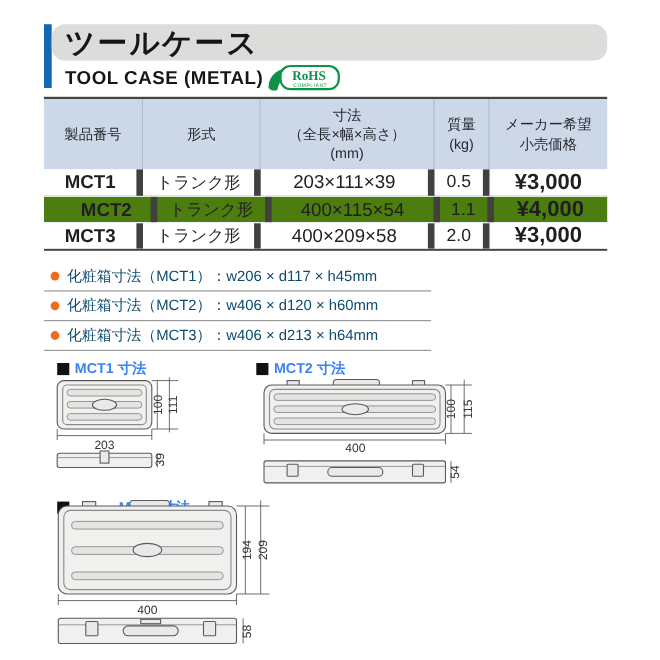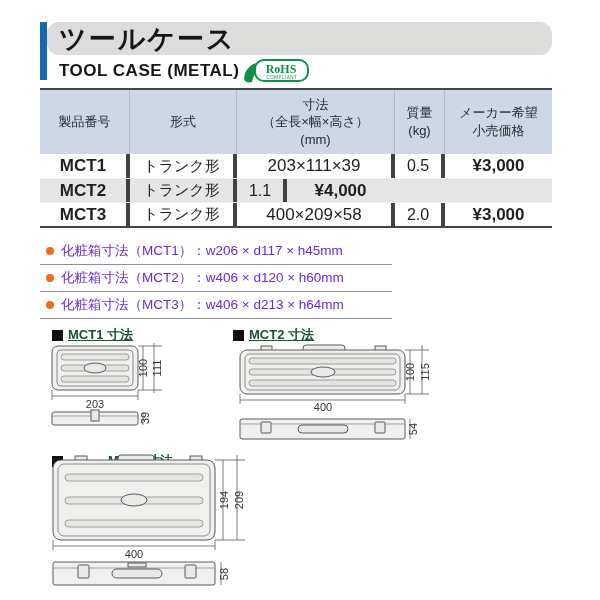--- a/index.html
+++ b/index.html
@@ -17,36 +17,36 @@
   .title-en{font-size:17px;font-weight:bold;color:#161616;letter-spacing:0.5px;}
   .rohs-badge{display:block;}
   
   .tbl{position:absolute;left:40px;top:88px;width:512px;border-top:2px solid #444;border-bottom:2px solid #444;}
   .tbl-header{display:flex;background:#ccd7e8;height:64px;}
   .th{display:flex;flex-direction:column;align-items:center;justify-content:center;
       font-size:13px;line-height:1.35;color:#26292e;text-align:center;border-right:1px solid #aebdd3;}
   .th:last-child{border-right:none;}
   .tbl-row{display:flex;height:24px;background:#fff;}
   .tbl-row + .tbl-row{border-top:1px solid #eef3f8;}
-  .tbl-row.hl{background:#e5e5e5;}
-  .td{display:flex;align-items:center;justify-content:center;border-right:4px solid #404040;}
+  .tbl-row.hl{background:#4d7c0f;padding-left:16px;}
+  .td{display:flex;align-items:center;justify-content:center;border-right:6px solid #404040;}
   .td:last-child{border-right:none;}
   .c1{width:90px;}  .c2{width:107px;} .c3{width:158px;} .c4{width:50px;} .c5{width:107px;}
   .td.model{font-weight:bold;font-size:17px;}
   .td.type{font-size:15px;}
   .td.dims{font-size:17px;}
   .td.weight{font-size:16px;}
-  .td.price{font-weight:bold;font-size:17px;}
+  .td.price{font-weight:bold;font-size:20px;}
   
   .notes{position:absolute;left:40px;top:238px;width:352px;}
   .note{display:flex;align-items:center;height:27px;border-bottom:1px solid #8f8f8f;
-        font-size:13.5px;color:#6d28d9;}
+        font-size:13.5px;color:#0c4a6e;}
   .bullet{width:8px;height:8px;border-radius:50%;background:#f26a1e;margin:0 7px 0 6px;flex:0 0 auto;}
   
-  .diag-label{position:absolute;display:flex;align-items:center;font-size:13px;font-weight:bold;color:#14532d;text-decoration:underline;}
+  .diag-label{position:absolute;display:flex;align-items:center;font-size:13px;font-weight:bold;color:#3b82f6;}
   .diag-label .sq{width:11px;height:11px;background:#111;margin-right:5px;flex:0 0 auto;}
   .lbl-mct1{left:52px;top:326px;}
   .lbl-mct2{left:233px;top:326px;}
   .lbl-mct3{left:52px;top:452px;gap:40px;}
   .diag{position:absolute;}
   .dg-mct1{left:40px;top:338px;}
   .dg-mct2{left:233px;top:338px;}
   .dg-mct3{left:40px;top:448px;}
   svg .case{fill:#f0f0ee;stroke:#5a5a5a;stroke-width:1;}
   svg .inner{fill:none;stroke:#8a8a8a;stroke-width:1;}
@@ -100,20 +100,21 @@
     <div class="tbl-row">
       <div class="td c1 model">MCT1</div>
       <div class="td c2 type">トランク形</div>
       <div class="td c3 dims">203×111×39</div>
       <div class="td c4 weight">0.5</div>
       <div class="td c5 price">¥3,000</div>
     </div>
     <div class="tbl-row hl">
       <div class="td c1 model">MCT2</div>
       <div class="td c2 type">トランク形</div>
+      <div class="td c3 dims">400×115×54</div>
       <div class="td c4 weight">1.1</div>
       <div class="td c5 price">¥4,000</div>
     </div>
     <div class="tbl-row">
       <div class="td c1 model">MCT3</div>
       <div class="td c2 type">トランク形</div>
       <div class="td c3 dims">400×209×58</div>
       <div class="td c4 weight">2.0</div>
       <div class="td c5 price">¥3,000</div>
     </div>

